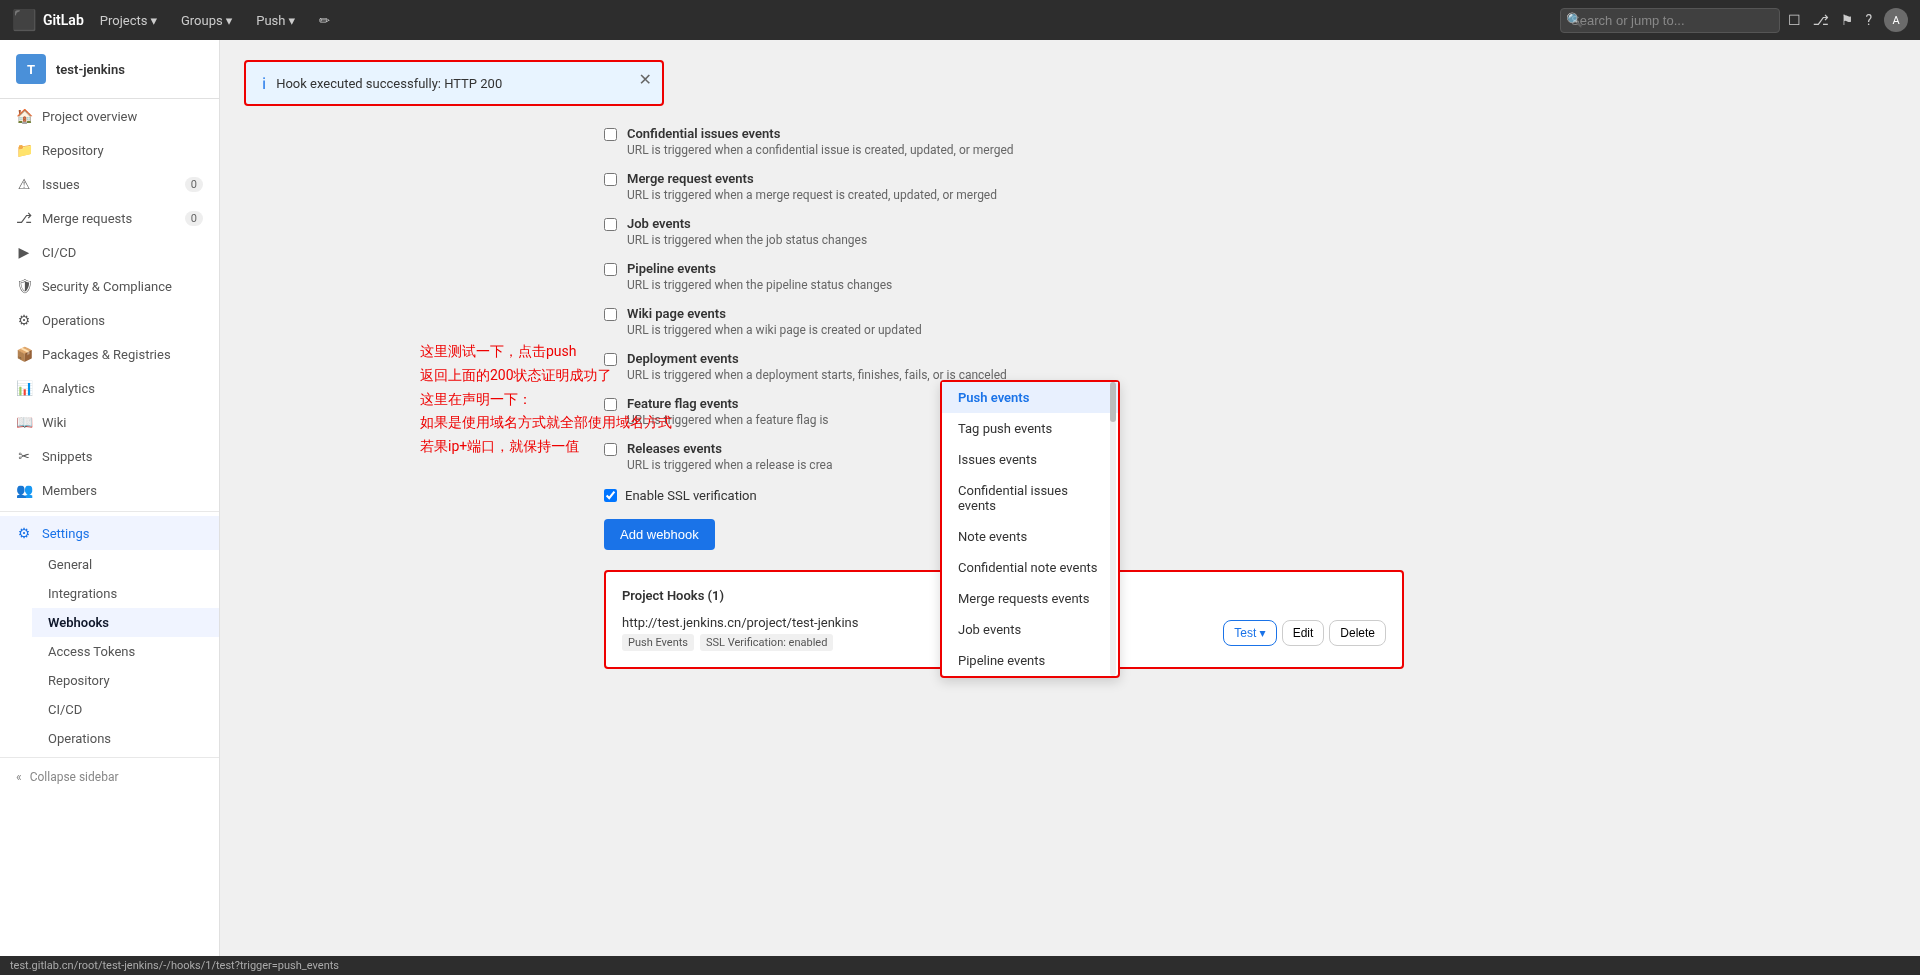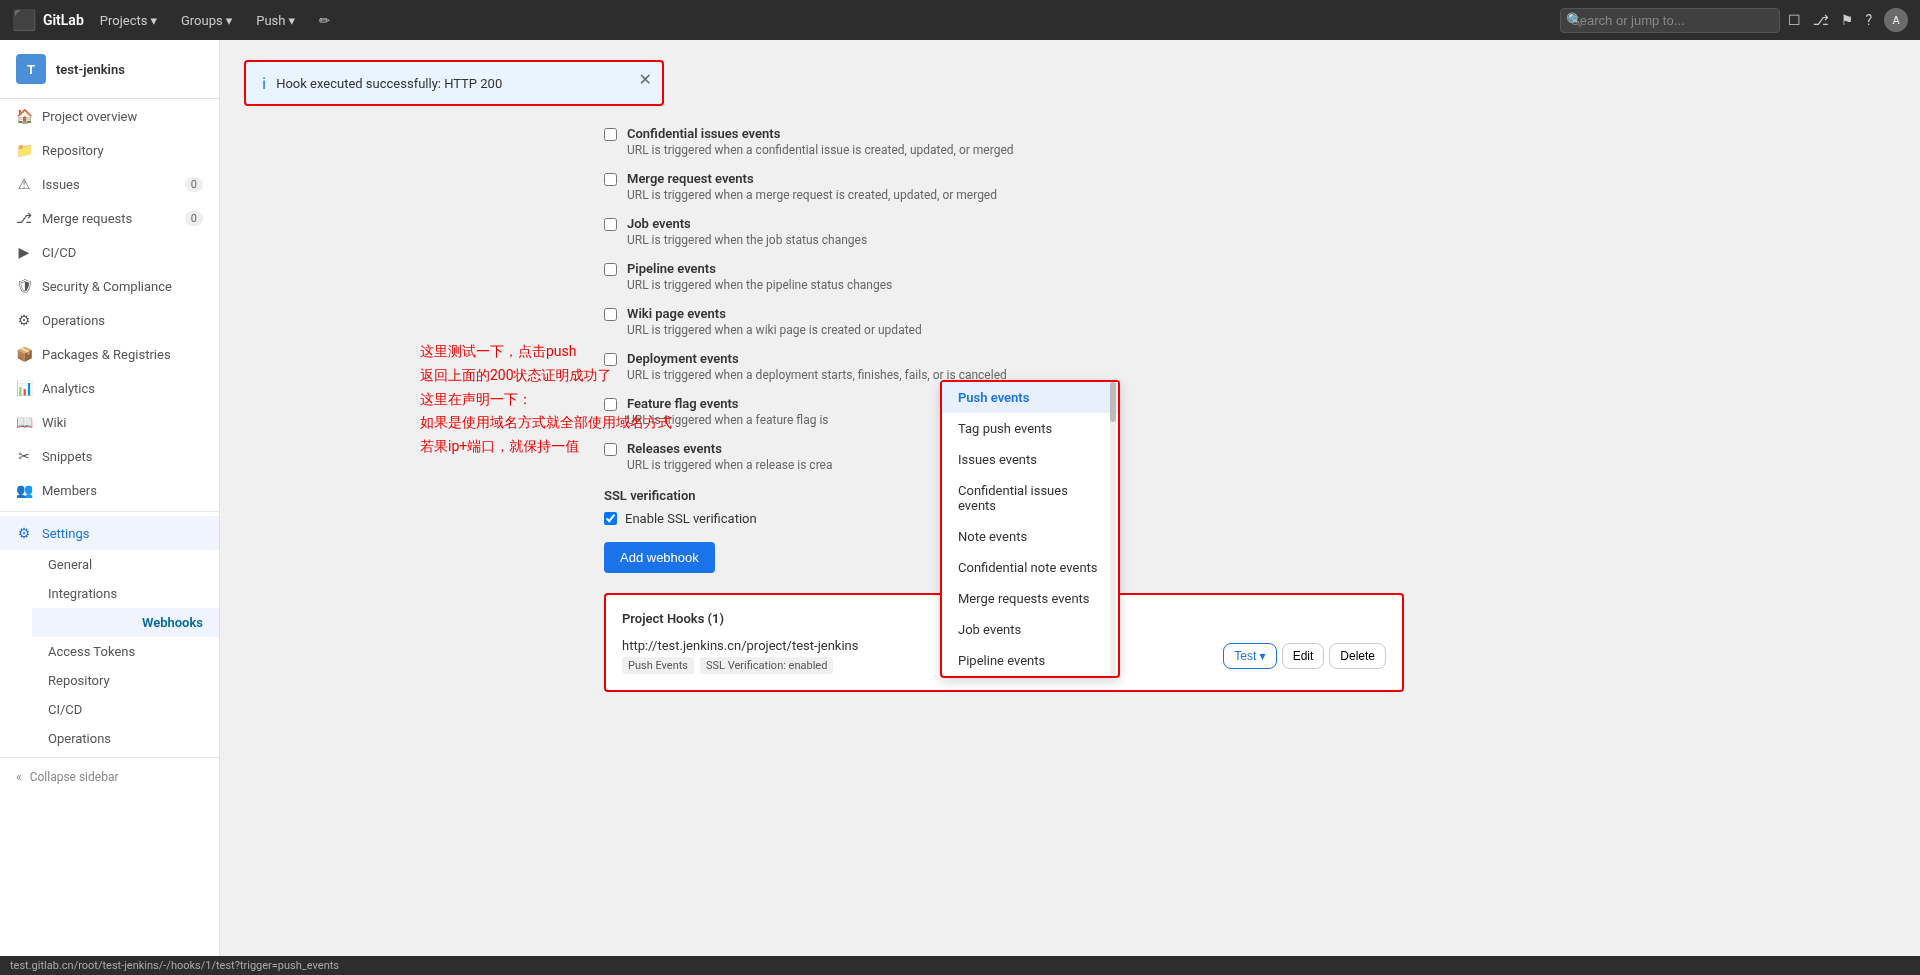--- a/index.html
+++ b/index.html
@@ -83,23 +83,22 @@
     }
     .sidebar-section-sub {
       padding-left: 32px;
     }
     .sidebar-section-sub .sidebar-nav-item {
       padding: 7px 16px 7px 16px;
       font-size: 13px;
     }
     .sidebar-section-sub .sidebar-nav-item.active {
       background: #f0f4ff;
-      color: #0369a1;
+      color: #0f172a;
       font-weight: 600;
-      justify-content: flex-end;
     }
     .sidebar-divider { height: 1px; background: #e8e8e8; margin: 4px 0; }
     .sidebar-collapse {
       display: flex; align-items: center; gap: 8px;
       padding: 8px 16px;
       font-size: 12px; color: #888;
       cursor: pointer;
     }
 
     
@@ -477,21 +476,20 @@
           <input type="checkbox" style="">
           <div>
             <div class="item-label">Releases events</div>
             <div class="item-desc">URL is triggered when a release is crea</div>
           </div>
         </label>
       </div>
 
       
       <div class="ssl-section">
-        <div class="ssl-label">SSL verification</div>
         <div class="ssl-check">
           <input type="checkbox" checked="" style="">
           <span>Enable SSL verification</span>
         </div>
       </div>
 
       
       <button class="btn-primary">Add webhook</button>
 
       

